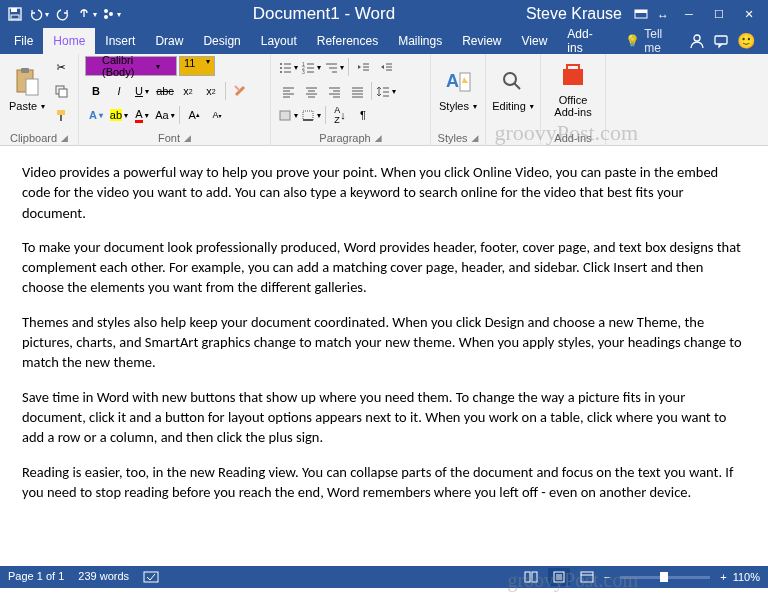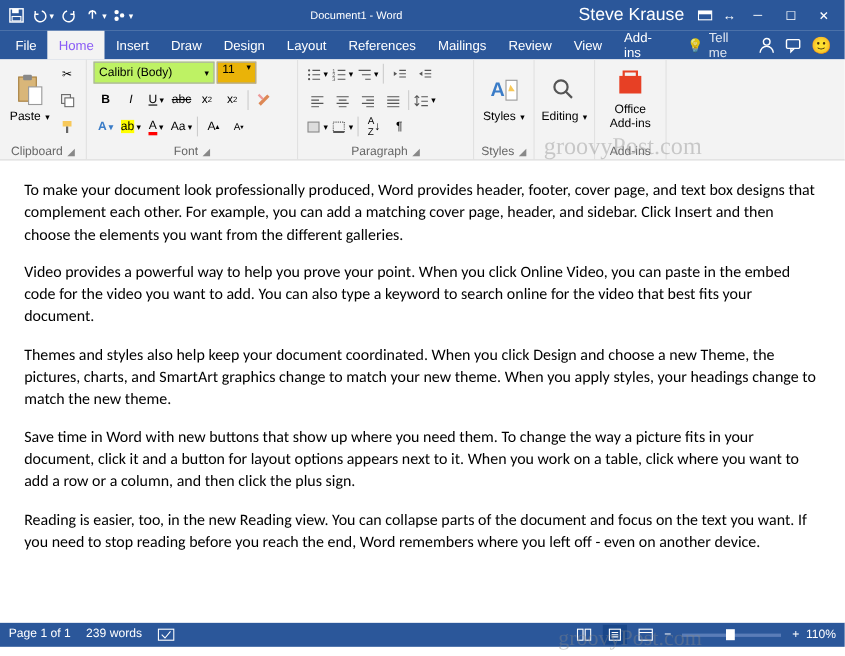--- a/index.html
+++ b/index.html
@@ -1,40 +1,40 @@
 <!DOCTYPE html>
 <html><head>
 <meta charset="utf-8">
 <style>
 *{box-sizing:border-box;margin:0;padding:0;font-family:"Segoe UI",Arial,sans-serif}
 body{width:768px;height:596px;background:#fff;overflow:hidden;font-size:12px}
 .titlebar{background:#2b579a;height:28px;display:flex;align-items:center;color:#fff;padding:0 4px}
 .qat{display:flex;gap:2px;align-items:center}
 .qat-btn{width:22px;height:22px;display:flex;align-items:center;justify-content:center;cursor:pointer;color:#fff}
-.docname{flex:1;text-align:center;font-size:10px}
+.docname{flex:1;text-align:center;font-size:17px}
 .username{margin-right:8px;font-size:16px}
 .winctrl{display:flex;gap:0}
 .winbtn{width:30px;height:28px;display:flex;align-items:center;justify-content:center;cursor:pointer;color:#fff;font-size:11px}
 .menubar{background:#2b579a;height:26px;display:flex;align-items:center;color:#fff;padding:0 4px}
 .menutab{padding:4px 10px;font-size:12px;cursor:pointer;height:26px;display:flex;align-items:center}
 .menutab.active{background:#f3f3f3;color:#8b5cf6}
 .tellme{padding:4px 8px;font-size:12px;cursor:text;opacity:0.85;display:flex;align-items:center;gap:4px}
 .menuright{margin-left:auto;display:flex;gap:8px;align-items:center;padding-right:8px}
 .ribbon{background:#f3f3f3;height:92px;display:flex;border-bottom:1px solid #d4d4d4;position:relative}
 .rgroup{border-right:1px solid #e1e1e1;padding:2px 6px 0 6px;display:flex;flex-direction:column;height:92px}
 .rgroup-body{flex:1;display:flex;align-items:flex-start;gap:2px}
 .rgroup-label{font-size:11px;color:#666;text-align:center;padding:2px 0;display:flex;justify-content:center;align-items:center;gap:4px}
 .rgroup-label .launcher{font-size:9px;cursor:pointer;color:#888}
 .bigbtn{display:flex;flex-direction:column;align-items:center;justify-content:center;width:42px;height:66px;cursor:pointer;padding:2px}
 .bigbtn-icon{width:32px;height:32px;display:flex;align-items:center;justify-content:center}
 .bigbtn-label{font-size:11px;margin-top:2px;display:flex;align-items:center;gap:2px}
 .col{display:flex;flex-direction:column;gap:2px}
 .smbtn{width:22px;height:22px;display:flex;align-items:center;justify-content:center;cursor:pointer;font-size:11px}
 .fontsel{display:flex;gap:2px;margin-bottom:2px}
-.fontname{width:110px;height:20px;border:1px solid #ababab;background:#bef264;font-size:11px;padding:0 4px;display:flex;align-items:center;cursor:pointer}
+.fontname{width:92px;height:20px;border:1px solid #ababab;background:#a21caf;font-size:11px;padding:0 16px;display:flex;align-items:center;cursor:pointer}
 .fontsize{width:36px;height:20px;border:1px solid #ababab;background:#eab308;font-size:11px;padding:0 4px;display:flex;align-items:flex-start;cursor:pointer}
 .row{display:flex;gap:1px;align-items:center}
 .doc{background:#fff;height:420px;padding:16px 22px;overflow:auto;position:relative}
 .doc p{font-size:14.5px;line-height:1.4;margin-bottom:14px;color:#000;font-family:Calibri,Arial,sans-serif}
 .watermark{position:absolute;font-size:22px;color:#888;opacity:0.4;font-family:Georgia,serif;pointer-events:none}
 .statusbar{background:#2b579a;height:22px;display:flex;align-items:center;color:#fff;font-size:11px;padding:0 8px}
 .sb-left{display:flex;gap:14px}
 .sb-item{cursor:pointer}
 .sb-right{margin-left:auto;display:flex;gap:6px;align-items:center}
 .sb-view{width:22px;height:18px;display:flex;align-items:center;justify-content:center;cursor:pointer}
@@ -404,22 +404,22 @@
     </div>
     <div class="rgroup-label">
         <span>Add-ins</span>
       </div>
   </div>
 
   <div class="watermark" style="top:66px;right:130px">groovyPost.com</div>
 </div>
 
 <div class="doc">
+  <p>Video provides a powerful way to help you prove your point. When you click Online Video, you can paste in the embed code for the video you want to add. You can also type a keyword to search online for the video that best fits your document.</p>
   <p>To make your document look professionally produced, Word provides header, footer, cover page, and text box designs that complement each other. For example, you can add a matching cover page, header, and sidebar. Click Insert and then choose the elements you want from the different galleries.</p>
-  <p>Video provides a powerful way to help you prove your point. When you click Online Video, you can paste in the embed code for the video you want to add. You can also type a keyword to search online for the video that best fits your document.</p>
   <p>Themes and styles also help keep your document coordinated. When you click Design and choose a new Theme, the pictures, charts, and SmartArt graphics change to match your new theme. When you apply styles, your headings change to match the new theme.</p>
   <p>Save time in Word with new buttons that show up where you need them. To change the way a picture fits in your document, click it and a button for layout options appears next to it. When you work on a table, click where you want to add a row or a column, and then click the plus sign.</p>
   <p>Reading is easier, too, in the new Reading view. You can collapse parts of the document and focus on the text you want. If you need to stop reading before you reach the end, Word remembers where you left off - even on another device.</p>
 </div>
 
 <div class="statusbar">
   <div class="sb-left">
     <div class="sb-item">Page 1 of 1</div>
     <div class="sb-item">239 words</div>
     <div class="sb-item">

